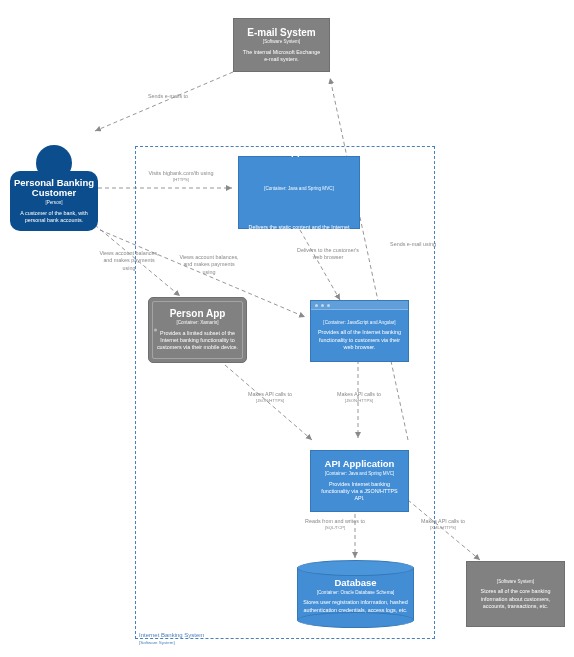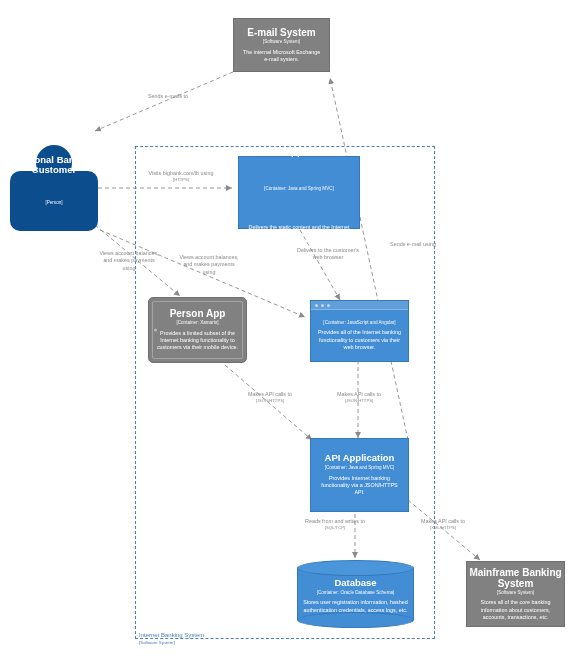--- a/index.html
+++ b/index.html
@@ -17,21 +17,21 @@
   .sys .n-title{font-size:10px;}
   .cont{background:#438dd5;border:1px solid #3478b8;}
   .cont .n-title{font-size:9.5px;}
 
   
   .person{position:absolute;}
   .person .head{position:absolute;left:50%;top:0;transform:translateX(-50%);
       width:36px;height:36px;border-radius:50%;background:#0c4e8d;}
   .person .body{position:absolute;left:0;top:26px;width:100%;height:60px;
       background:#0c4e8d;border-radius:10px;color:#fff;text-align:center;
-      display:flex;flex-direction:column;align-items:center;justify-content:center;gap:23px;}
+      display:flex;flex-direction:column;align-items:center;justify-content:center;}
   .person .n-title{font-size:9.5px;}
 
   
   .device-frame{position:absolute;left:3px;top:3px;right:3px;bottom:3px;
       border:1px solid rgba(255,255,255,.28);border-radius:2px;pointer-events:none;}
   .device-dot{position:absolute;left:5px;top:50%;transform:translateY(-50%);
       width:3px;height:3px;border-radius:50%;background:rgba(255,255,255,.45);}
 
   
   .browser-bar{position:absolute;left:0;top:0;width:100%;height:9px;
@@ -133,39 +133,38 @@
   <div class="node cont" style="left:310px;top:300px;width:99px;height:62px;padding-top:8px;">
     <div class="browser-bar">
       <span class="browser-dot"></span>
       <span class="browser-dot"></span>
       <span class="browser-dot"></span>
     </div>
     <div class="n-tech">[Container: JavaScript and Angular]</div>
     <div class="n-desc">Provides all of the Internet banking functionality to customers via their web browser.</div>
   </div>
 
-  <div class="node cont" style="left:310px;top:438px;width:99px;height:74px;">
+  <div class="node cont" style="left:310px;top:450px;width:99px;height:62px;">
     <div class="n-title">API Application</div>
     <div class="n-tech">[Container: Java and Spring MVC]</div>
     <div class="n-desc">Provides Internet banking functionality via a JSON/HTTPS API.</div>
   </div>
 
   <div class="db" style="left:297px;top:560px;width:117px;height:68px;">
     <div class="cyl-body"></div>
     <div class="cyl-bot"></div>
     <div class="cyl-top"></div>
     <div class="cyl-text">
       <div class="n-title">Database</div>
       <div class="n-tech">[Container: Oracle Database Schema]</div>
       <div class="n-desc">Stores user registration information, hashed authentication credentials, access logs, etc.</div>
     </div>
   </div>
 
   <div class="node sys" style="left:466px;top:561px;width:99px;height:66px;">
-    <div class="n-title">Mainframe Banking System</div>
     <div class="n-tech">[Software System]</div>
     <div class="n-desc">Stores all of the core banking information about customers, accounts, transactions, etc.</div>
   </div>
 
   <div class="elabel" style="left:118px;top:93px;width:100px;">
     <span>Sends e-mails to</span>
   </div>
 
   <div class="elabel" style="left:148px;top:170px;width:66px;">
     <span>Visits bigbank.com/ib using</span>

